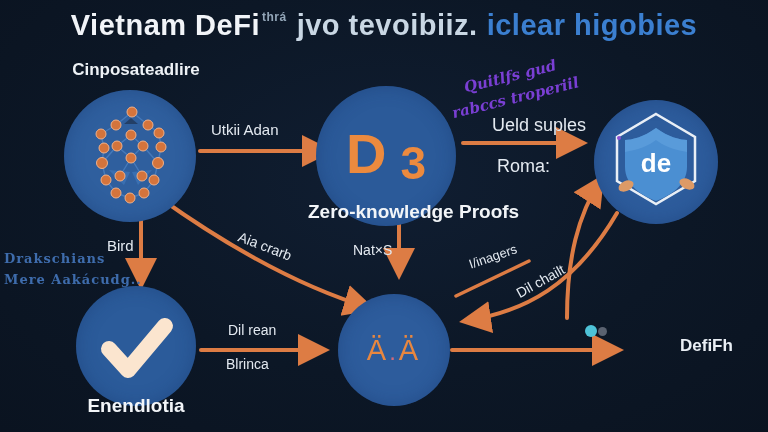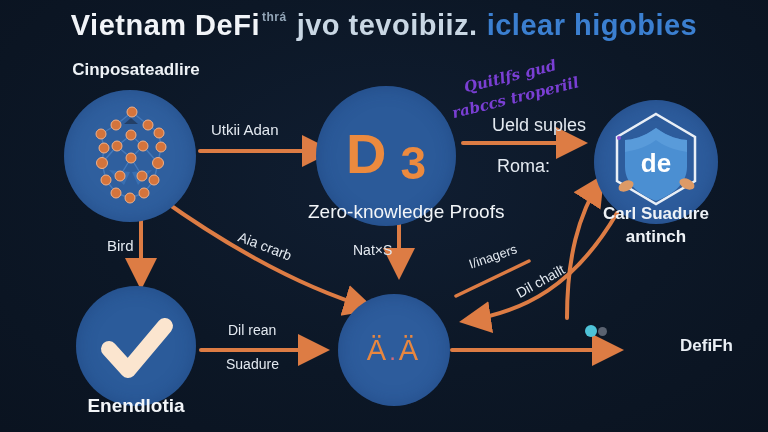--- a/index.html
+++ b/index.html
@@ -28,21 +28,21 @@
   .d3-text .d3n{font-size:46px;margin-left:14px;margin-top:14px;}
   .alpha-glyphs{font-weight:normal;font-size:29px;color:#e8873f;letter-spacing:3px;line-height:1;text-align:center;}
   .alpha-glyphs .mid-dot{color:#d4697a;font-size:24px;}
   
   .lbl{color:#e3e9f0;white-space:nowrap;}
   .node1-label{left:72px;top:60px;width:128px;text-align:center;font-size:17px;font-weight:bold;color:#eef2f6;}
   .utkii{left:211px;top:121px;font-size:15px;}
   .ueld{left:492px;top:115px;font-size:18px;}
   .roma{left:497px;top:156px;font-size:18px;}
   .script-purple{left:448px;top:66px;color:#7a3fd4;font-family:"DejaVu Serif",serif;font-style:italic;font-weight:bold;font-size:15px;line-height:1.45;transform:rotate(-14deg);text-align:center;}
-  .zkp-label{left:308px;top:201px;font-size:19px;font-weight:normal;color:#f2f5f8;}
+  .zkp-label{left:308px;top:201px;font-size:19px;font-weight:bold;color:#f2f5f8;}
   .shield-label{left:586px;top:203px;width:140px;text-align:center;font-size:17px;font-weight:bold;color:#eef2f6;line-height:1.35;}
   .bird{left:107px;top:237px;font-size:15px;}
   .drak{left:4px;top:249px;color:#3e6cac;font-family:"DejaVu Serif",serif;font-weight:bold;font-size:13px;line-height:1.6;letter-spacing:1px;}
   .aia{left:237px;top:238px;font-size:14px;transform:rotate(21deg);}
   .nats{left:353px;top:242px;font-size:14px;}
   .ivinagers{left:468px;top:249px;font-size:13px;transform:rotate(-19deg);}
   .dil-chailt{left:514px;top:273px;font-size:14px;transform:rotate(-29deg);}
   .dil-rean{left:228px;top:322px;font-size:14px;}
   .blrinca{left:226px;top:356px;font-size:14px;}
   .enendlotia{left:86px;top:395px;width:100px;text-align:center;font-size:19px;font-weight:bold;color:#f2f5f8;}
@@ -127,24 +127,20 @@
     <svg width="124" height="124" viewBox="0 0 124 124">
       <path d="M62,14 L101,37 L101,81 L62,104 L23,81 L23,37 Z" fill="none" stroke="#e9eff6" stroke-width="2.5"></path>
       <circle cx="25" cy="38" r="2" fill="#8a4fd0"></circle>
       <path d="M62,28 C74,37 87,40 93,40 L93,67 C93,85 76,96 62,101 C48,96 31,85 31,67 L31,40 C37,40 50,37 62,28 Z" fill="#4b8fd2"></path>
       <path d="M62,28 C74,37 87,40 93,40 L93,52 C80,50 68,45 62,40 C56,45 44,50 31,52 L31,40 C37,40 50,37 62,28 Z" fill="#5fa0dd" opacity="0.7"></path>
       <text x="62" y="72" text-anchor="middle" font-family="Liberation Sans, sans-serif" font-size="26" font-weight="bold" fill="#ffffff">de</text>
       <ellipse cx="32" cy="86" rx="8" ry="5" fill="#dd9a66" transform="rotate(-25 32 86)"></ellipse>
       <ellipse cx="93" cy="84" rx="8" ry="5" fill="#dd9a66" transform="rotate(25 93 84)"></ellipse>
     </svg>
   </div>
-  <div class="abs shield-label">
-    <div>Carl Suadure</div>
-    <div>antinch</div>
-  </div>
 
   <div class="abs node node-check">
     <svg width="120" height="120" viewBox="0 0 120 120">
       <path d="M33,63 L52,84 L89,40" fill="none" stroke="#fbe5cf" stroke-width="16" stroke-linecap="round" stroke-linejoin="round"></path>
     </svg>
   </div>
   <div class="abs enendlotia">Enendlotia</div>
 
   <div class="abs node node-alpha">
     <div class="alpha-glyphs">
@@ -153,24 +149,28 @@
   </div>
 
   <div class="abs lbl utkii">Utkii Adan</div>
   <div class="abs lbl ueld">Ueld suples</div>
   <div class="abs lbl roma">Roma:</div>
   <div class="abs script-purple">
     <div>Quitlfs gud</div>
     <div>rabccs troperiil</div>
   </div>
   <div class="abs lbl bird">Bird</div>
+  <div class="abs drak">
+    <div>Drakschians</div>
+    <div>Mere Aakácudg..</div>
+  </div>
   <div class="abs lbl aia">Aia crarb</div>
   <div class="abs lbl nats">Nat×S</div>
   <div class="abs lbl ivinagers">I/inagers</div>
   <div class="abs lbl dil-chailt">Dil chailt</div>
   <div class="abs lbl dil-rean">Dil rean</div>
-  <div class="abs lbl blrinca">Suadure</div>
+  <div class="abs lbl blrinca">Blrinca</div>
   <div class="abs defifh">DefiFh</div>
 
   <div class="abs dot dot-cyan"></div>
   <div class="abs dot dot-gray"></div>
 
 </div>
 
 </body></html>

